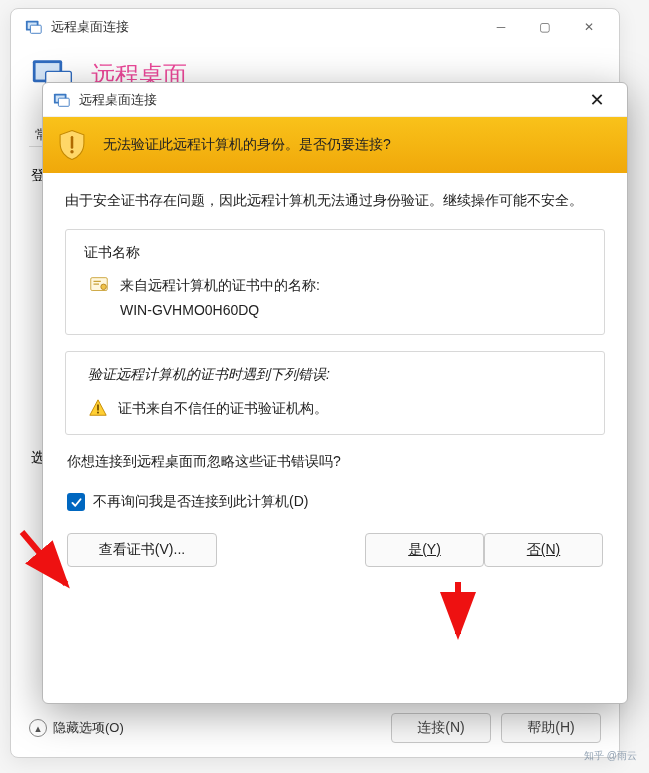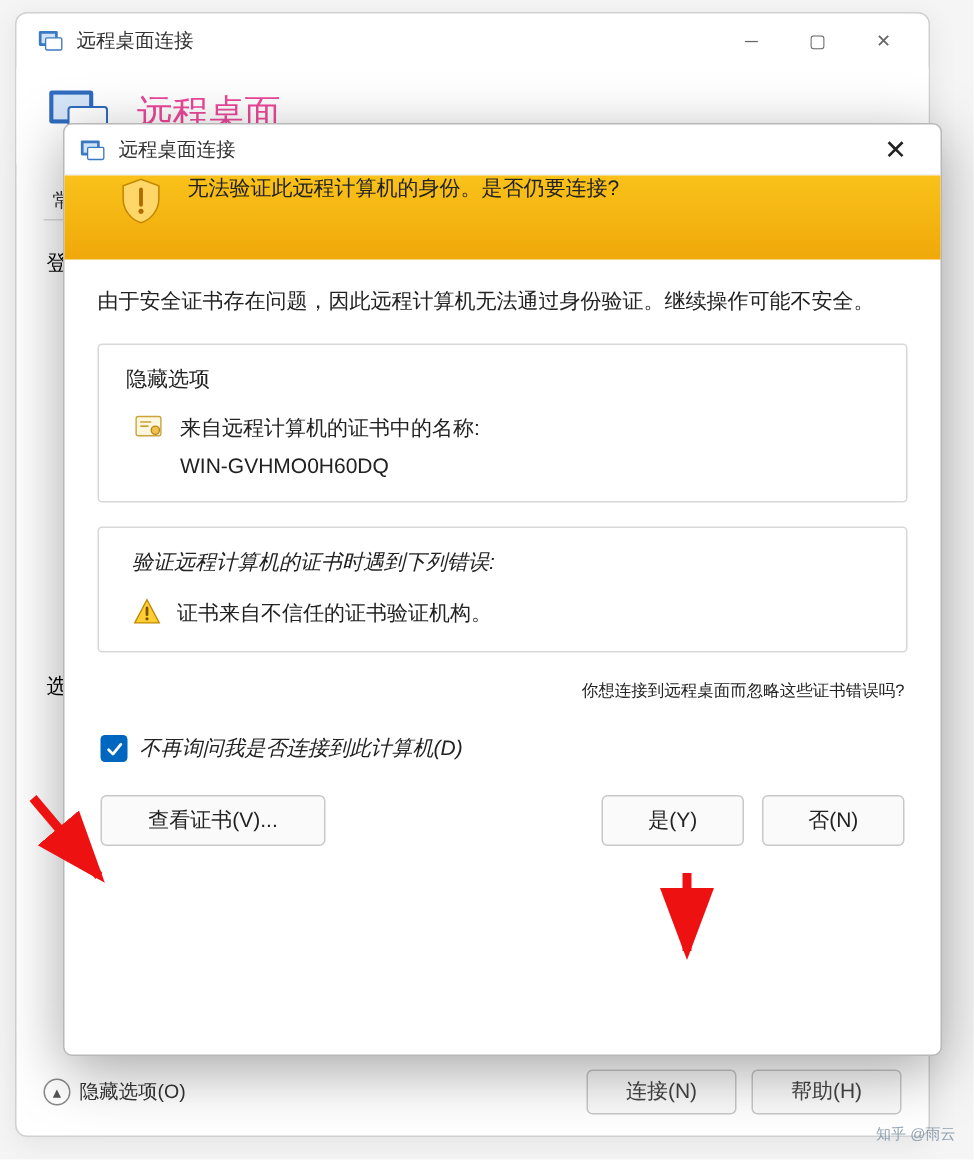--- a/index.html
+++ b/index.html
@@ -48,55 +48,55 @@
   }
   .dlg-titlebar {
     height: 34px; display: flex; align-items: center; padding: 0 10px;
     border-bottom: 1px solid #f0f0f0;
   }
   .dlg-titlebar .app-icon { width: 18px; height: 18px; margin-right: 8px; display:inline-flex; align-items:center; justify-content:center;}
   .dlg-titlebar .title { font-size: 13px; color: #333; flex: 1; }
   .close-x { width: 40px; height: 30px; display:flex; align-items:center; justify-content:center; font-size: 18px; color:#222; cursor:pointer;}
   .warning-bar {
     background: linear-gradient(#f9c21a, #f0a80a);
-    height: 56px; display: flex; align-items: flex-start; gap: 14px; padding: 0 34px;
+    height: 56px; display: flex; align-items: center; gap: 14px; padding: 0 12px;
   }
   .shield-icon { width: 34px; height: 34px; display:flex; align-items:center; justify-content:center;}
   .warn-text { font-size: 14px; color: #222; }
 
   .dlg-body { padding: 16px 22px 2px; font-size: 14px; color: #222; }
   .sec-text { margin-bottom: 16px; line-height: 1.7; }
 
   .fieldset {
     border: 1px solid #d8d8d8; border-radius: 3px; padding: 14px 18px 16px; margin-bottom: 16px;
   }
   .fieldset .legend { font-size: 14px; color: #222; margin-bottom: 12px; }
   .cert-row { display:flex; align-items:flex-start; gap: 10px; margin-left: 4px;}
   .cert-icon { width: 22px; height: 22px; flex:none; display:flex; align-items:center; justify-content:center;}
   .cert-label { font-size: 14px; line-height: 1.6; }
   .cert-cn { font-size: 14px; margin-left: 36px; margin-top: 6px;}
   .error-row { margin: 0 4px 0; font-style: italic; }
   .error-line { margin: 14px 0 0 4px; display:flex; align-items:flex-end; gap: 10px;}
   .tri-icon { width: 20px; height: 20px; display:flex; align-items:center; justify-content:center;}
 
-  .question { margin: 18px 2px 22px; font-size: 11px; text-align: right; }
-  .checkbox-row { display:flex; align-items:center; gap: 8px; margin: 2px 2px 22px; font-size: 14px; font-style: italic;}
+  .question { margin: 18px 2px 22px; font-size: 14px; }
+  .checkbox-row { display:flex; align-items:center; gap: 8px; margin: 2px 2px 22px; font-size: 14px;}
   .checkbox {
     width: 18px; height: 18px; border-radius: 3px; background: #0067c0;
     display:flex; align-items:center; justify-content:center; cursor:pointer;
   }
   .checkbox svg { width: 13px; height: 13px; }
 
-  .dlg-buttons { display:flex; gap: 12px; margin: 12px 2px 4px;}
+  .dlg-buttons { display:flex; gap: 0; margin: 12px 2px 4px;}
   .dlg-btn {
     height: 34px; border: 1px solid #c8c8c8; border-radius: 4px; background: #fafafa;
     font-size: 14px; color: #222; display:flex; align-items:center; justify-content:center; cursor:pointer;
   }
   .btn-view { width: 150px; }
-  .btn-yes, .btn-no { width: 95px; }
+  .btn-yes, .btn-no { width: 119px; text-decoration: underline; }
   .btn-gap { flex:1; }
 
   
   .arrow {
     position: absolute; pointer-events:none;
   }
   .arrow svg { overflow: visible; }
 
   .watermark {
     position: absolute; right: 12px; bottom: 10px; color: rgba(120,140,160,0.8);
@@ -178,21 +178,21 @@
         <circle cx="20" cy="28" r="2" fill="#b06a00"></circle>
       </svg>
     </span>
     <span class="warn-text">无法验证此远程计算机的身份。是否仍要连接?</span>
   </div>
 
   <div class="dlg-body">
     <div class="sec-text">由于安全证书存在问题，因此远程计算机无法通过身份验证。继续操作可能不安全。</div>
 
     <div class="fieldset">
-      <div class="legend">隐藏选项</div>
+      <div class="legend">证书名称</div>
       <div class="cert-row">
         <span class="cert-icon">
           <svg viewBox="0 0 24 24">
               <rect x="3" y="4" width="18" height="14" rx="1.5" fill="#fff7dd" stroke="#caa33a"></rect>
               <circle cx="17" cy="14" r="3" fill="#efc34a" stroke="#b8861f"></circle>
               <path d="M6 8h8M6 11h6" stroke="#caa33a" stroke-width="1.2"></path>
             </svg>
         </span>
         <span class="cert-label">来自远程计算机的证书中的名称:</span>
       </div>

